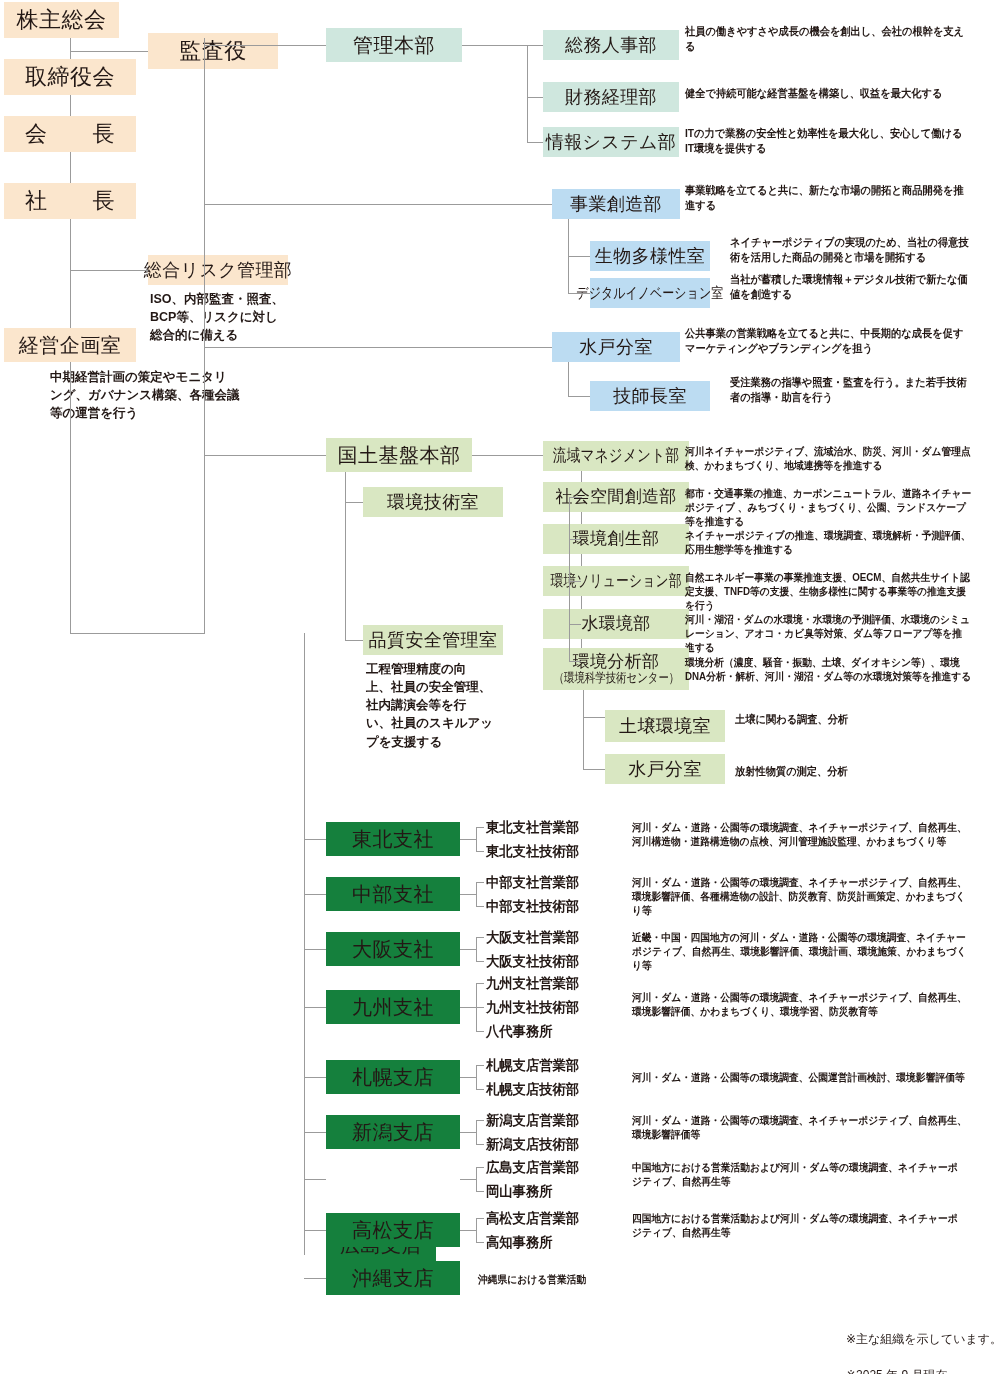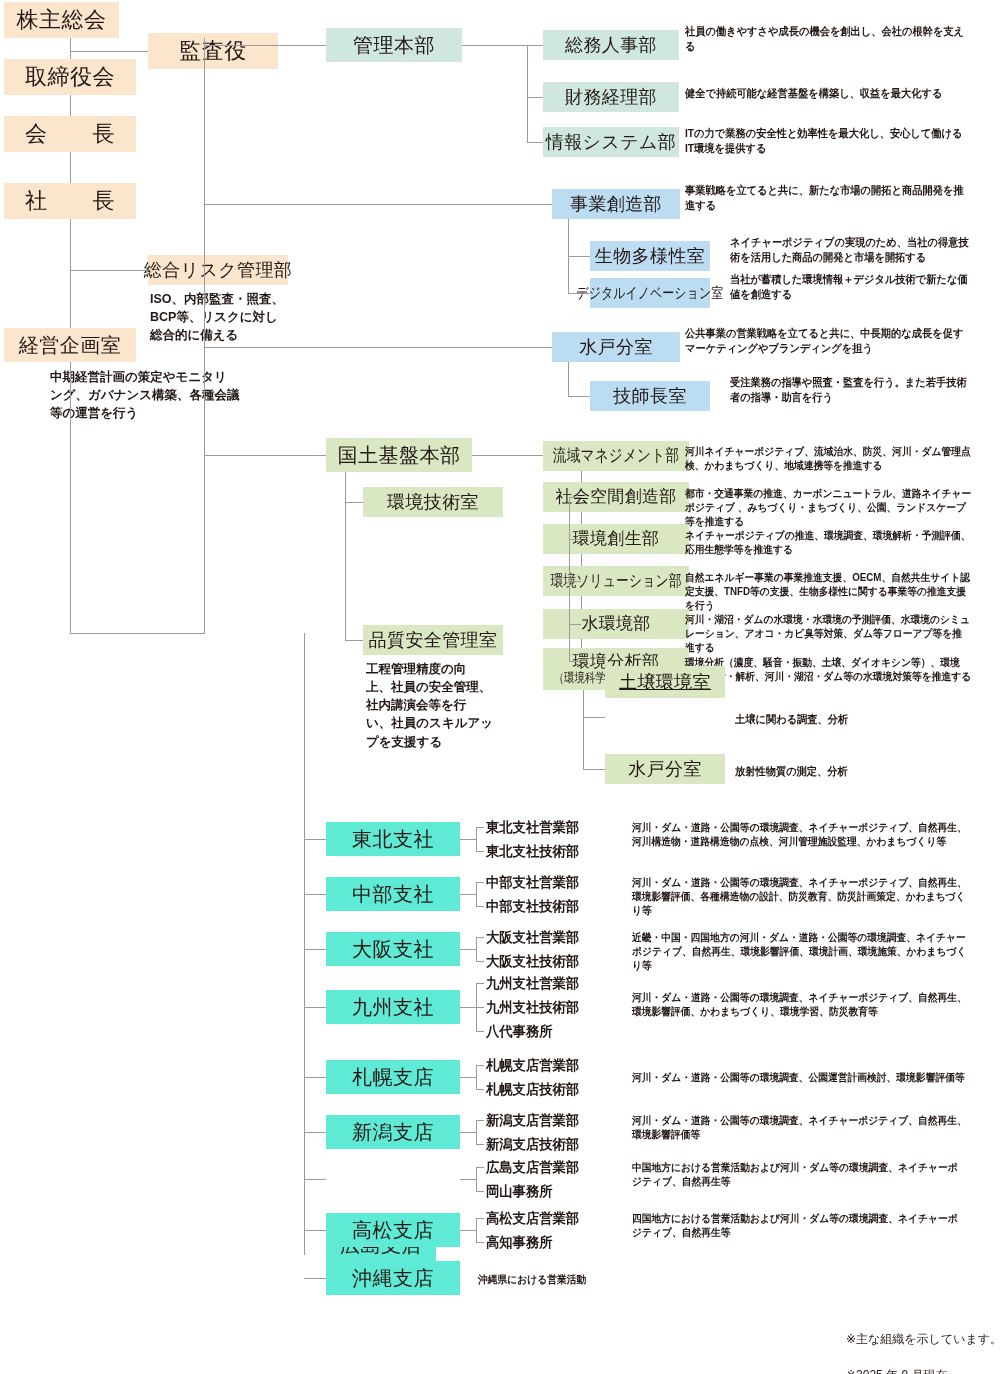--- a/index.html
+++ b/index.html
@@ -34,21 +34,21 @@
     align-items: center;
     justify-content: center;
     text-align: center;
     line-height: 1.15;
     white-space: nowrap;
   }
   .box-cream { background: #fbe6cd; }
   .box-teal  { background: #cfe7de; }
   .box-blue  { background: #bcdcf2; }
   .box-green { background: #d9e7c2; }
-  .box-lblue { background: #5eead4; }
+  .box-lblue { background: #15803d; }
 
   .t22 { font-size: 22px; letter-spacing: 0.5px; }
   .t20 { font-size: 20px; letter-spacing: 0.5px; }
   .t18 { font-size: 18px; letter-spacing: 0.4px; }
   .t17 { font-size: 17px; letter-spacing: 0.3px; }
   .t16 { font-size: 16px; letter-spacing: 0.2px; }
   .t15 { font-size: 15px; }
   .t13 { font-size: 13px; }
   .narrow { transform: scaleX(0.80); transform-origin: center center; }
 
@@ -272,21 +272,21 @@
   <div class="ln lnh" style="left:581px; top:497px; width:1px;"></div>
   <div class="ln lnh" style="left:569px; top:497px; width:12px;"></div>
   <div class="ln lnh" style="left:569px; top:539px; width:12px;"></div>
   <div class="ln lnh" style="left:569px; top:581px; width:12px;"></div>
   <div class="ln lnh" style="left:569px; top:624px; width:12px;"></div>
   <div class="ln lnh" style="left:569px; top:661px; width:12px;"></div>
   <div class="ln lnv" style="left:569px; top:497px; height:164px;"></div>
 
   <div class="ln lnv" style="left:583px; top:690px; height:80px;"></div>
 
-  <div class="box box-green t18" style="left:605px; top:666px; width:120px; height:32px;text-decoration:underline;">
+  <div class="box box-green t18" style="left:605px; top:710px; width:120px; height:32px;">
     <span>土壌環境室</span>
   </div>
   <div class="ln lnh" style="left:583px; top:717px; width:22px;"></div>
   <div class="desc" style="left:735px; top:712px; width:255px;">土壌に関わる調査、分析</div>
 
   <div class="box box-green t18" style="left:605px; top:754px; width:120px; height:30px;">
     <span>水戸分室</span>
   </div>
   <div class="ln lnh" style="left:583px; top:769px; width:22px;"></div>
   <div class="desc" style="left:735px; top:764px; width:255px;">放射性物質の測定、分析</div>

